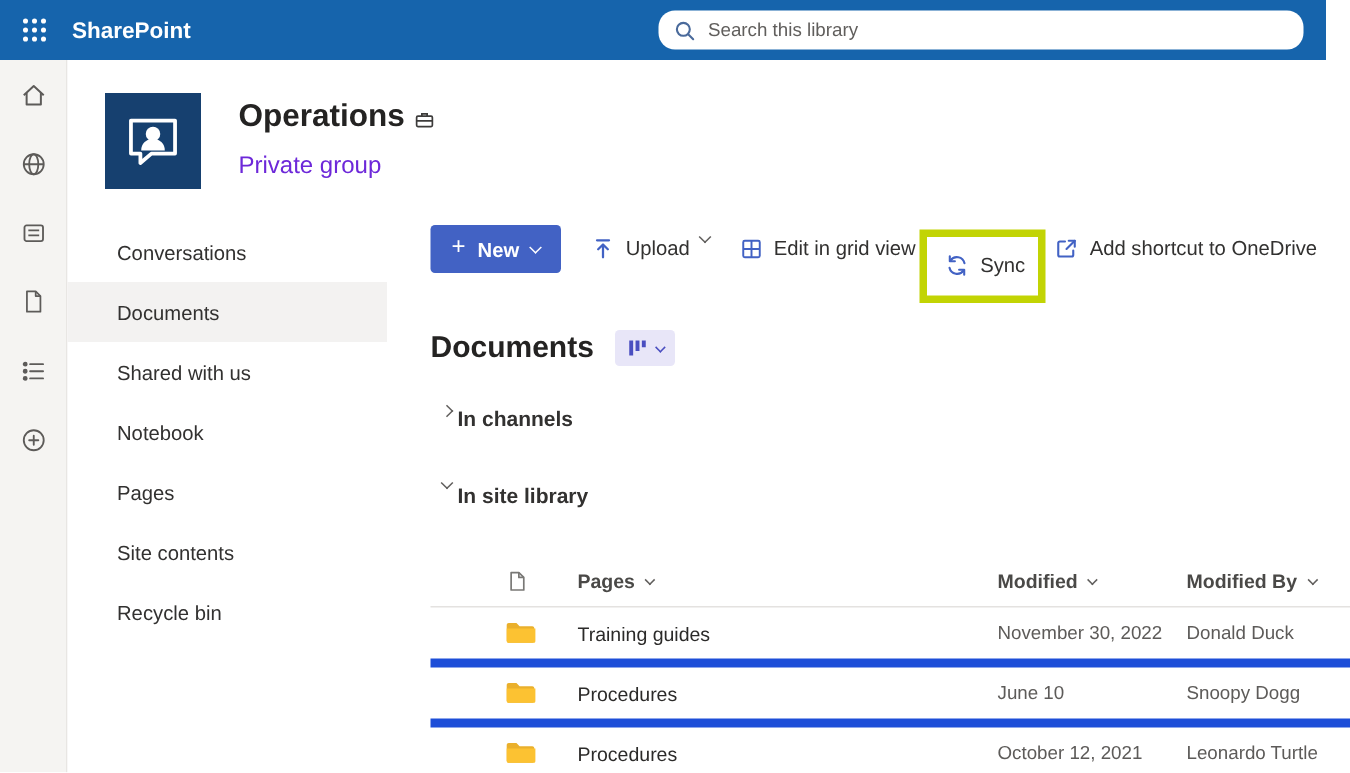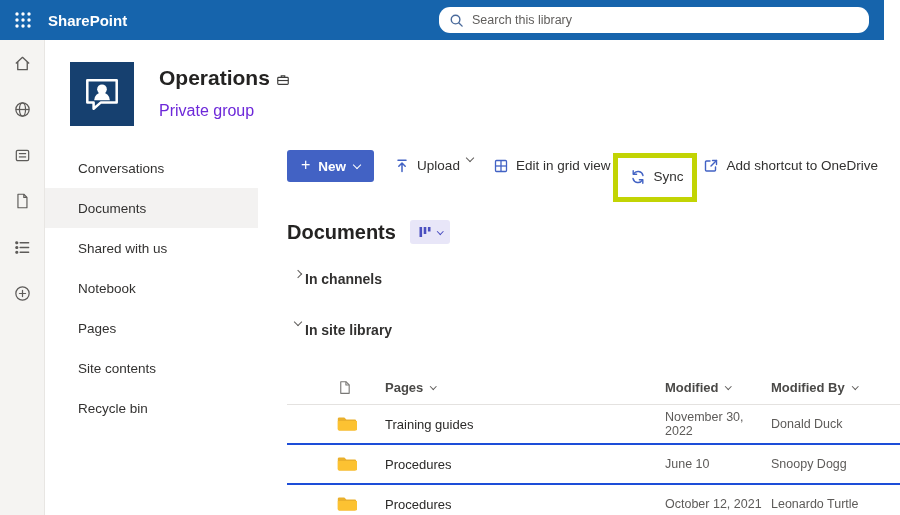--- a/index.html
+++ b/index.html
@@ -52,25 +52,25 @@
   .doc-head h2 { font-size:20px; font-weight:bold; color:#242322; }
   .view-pill { display:flex; align-items:center; gap:6px; background:#e8e6f8; border-radius:3px; height:24px; padding:0 8px; cursor:pointer; color:#4a4ec0; }
 
   .group-row { position:absolute; left:295px; display:flex; gap:4px; cursor:pointer; color:#323130; }
   .group-row .lbl { font-size:14px; font-weight:bold; }
   .group-channels { top:271px; }
   .group-sitelib  { top:322px; }
 
   
   .table { position:absolute; left:287px; right:0; top:370px; }
-  .t-row { display:flex; align-items:center; height:40px; border-bottom:2px solid #1d4ed8; }
+  .t-row { display:flex; align-items:center; height:40px; border-bottom:6px solid #1d4ed8; }
   .t-head { height:35px; border-bottom:1px solid #e4e2e0; display:flex; align-items:center; }
   .c-icon { width:98px; display:flex; align-items:center; padding-left:50px; }
   .c-name { width:280px; display:flex; align-items:center; gap:8px; }
-  .c-mod  { width:106px; display:flex; align-items:flex-end; gap:8px; }
+  .c-mod  { width:126px; display:flex; align-items:flex-end; gap:8px; }
   .c-by   { flex:1; display:flex; align-items:center; gap:8px; }
   .t-head .hdr { font-size:13px; font-weight:bold; color:#4a4947; cursor:pointer; display:flex; align-items:center; gap:8px; }
   .t-row .name { font-size:13px; color:#2b2a29; cursor:pointer; }
   .t-row .meta { font-size:12.5px; color:#5d5b59; }
 </style>
 </head>
 <body>
 
 <div class="screen">
 

